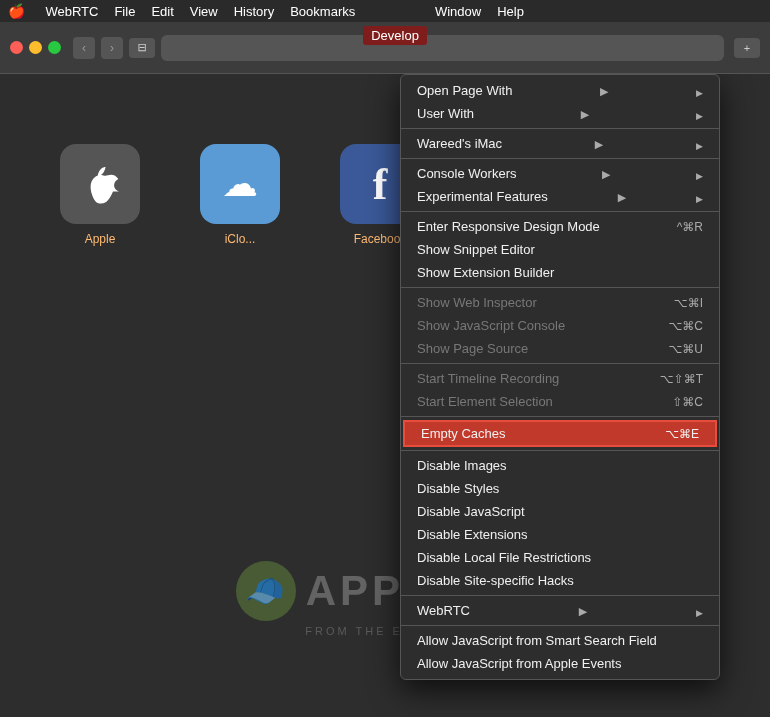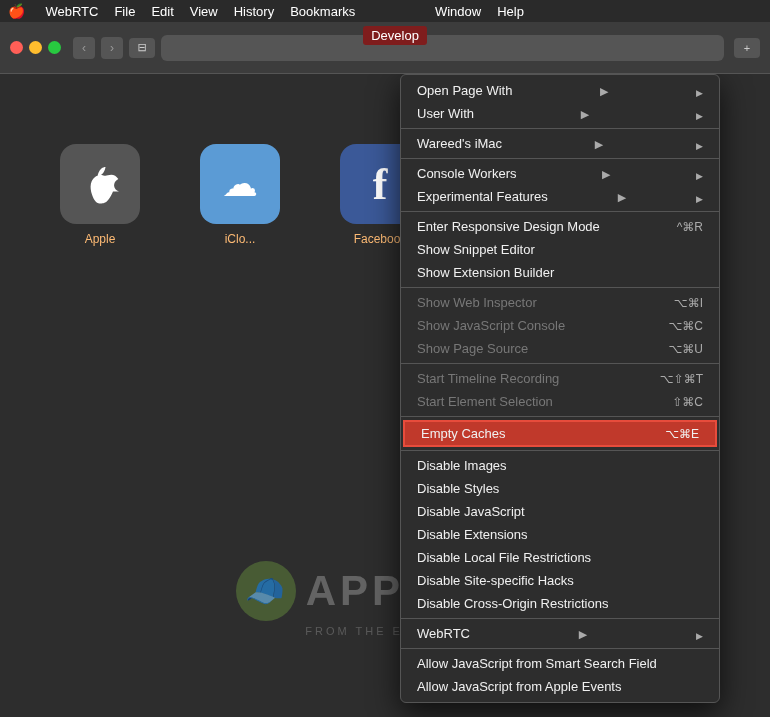--- a/index.html
+++ b/index.html
@@ -413,23 +413,20 @@
       </div>
 
       <div class="menu-item">
         <span>Disable Local File Restrictions</span>
       </div>
 
       <div class="menu-item">
         <span>Disable Site-specific Hacks</span>
       </div>
 
-      <div class="menu-item">
-        <span>Disable Cross-Origin Restrictions</span>
-      </div>
       <div class="menu-divider"></div>
 
       <div class="menu-item has-submenu">
         <span>WebRTC</span>
         <span class="arrow">▶</span>
       </div>
       <div class="menu-divider"></div>
 
       <div class="menu-item">
         <span>Allow JavaScript from Smart Search Field</span>

